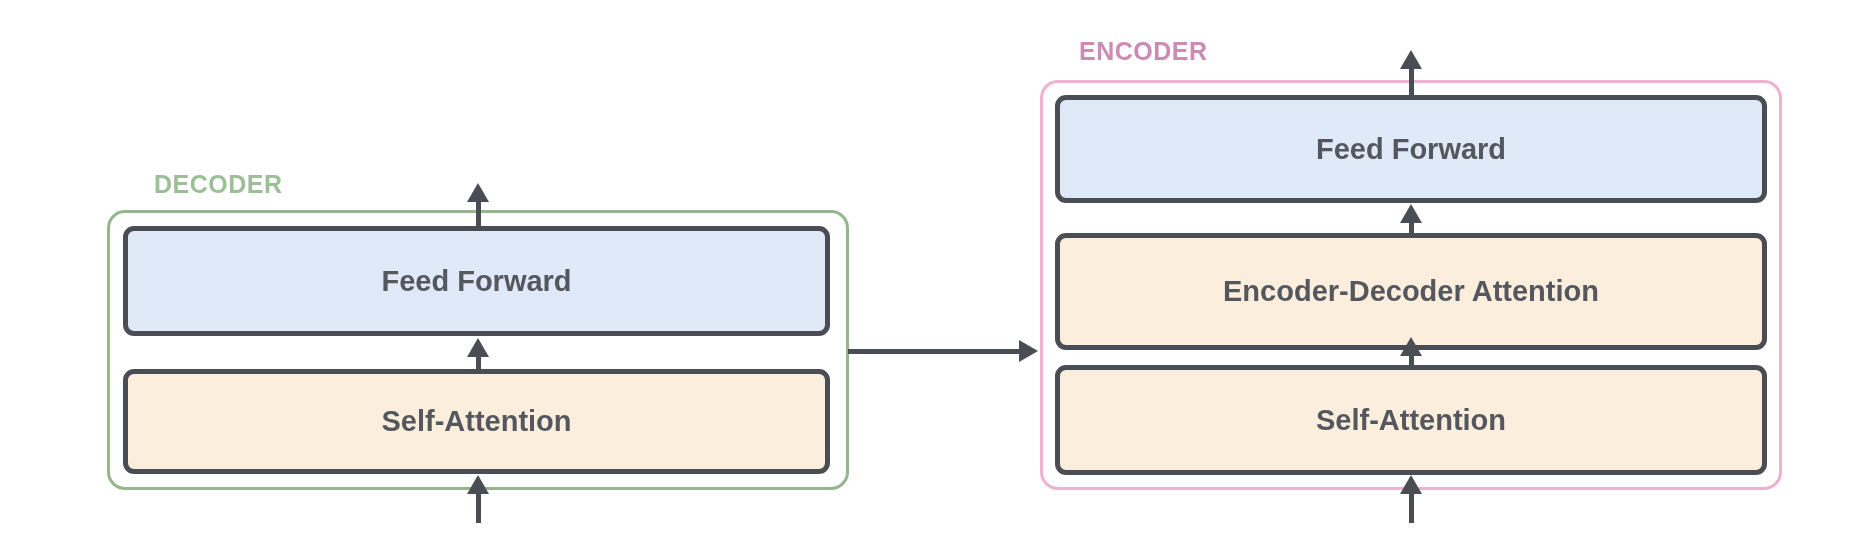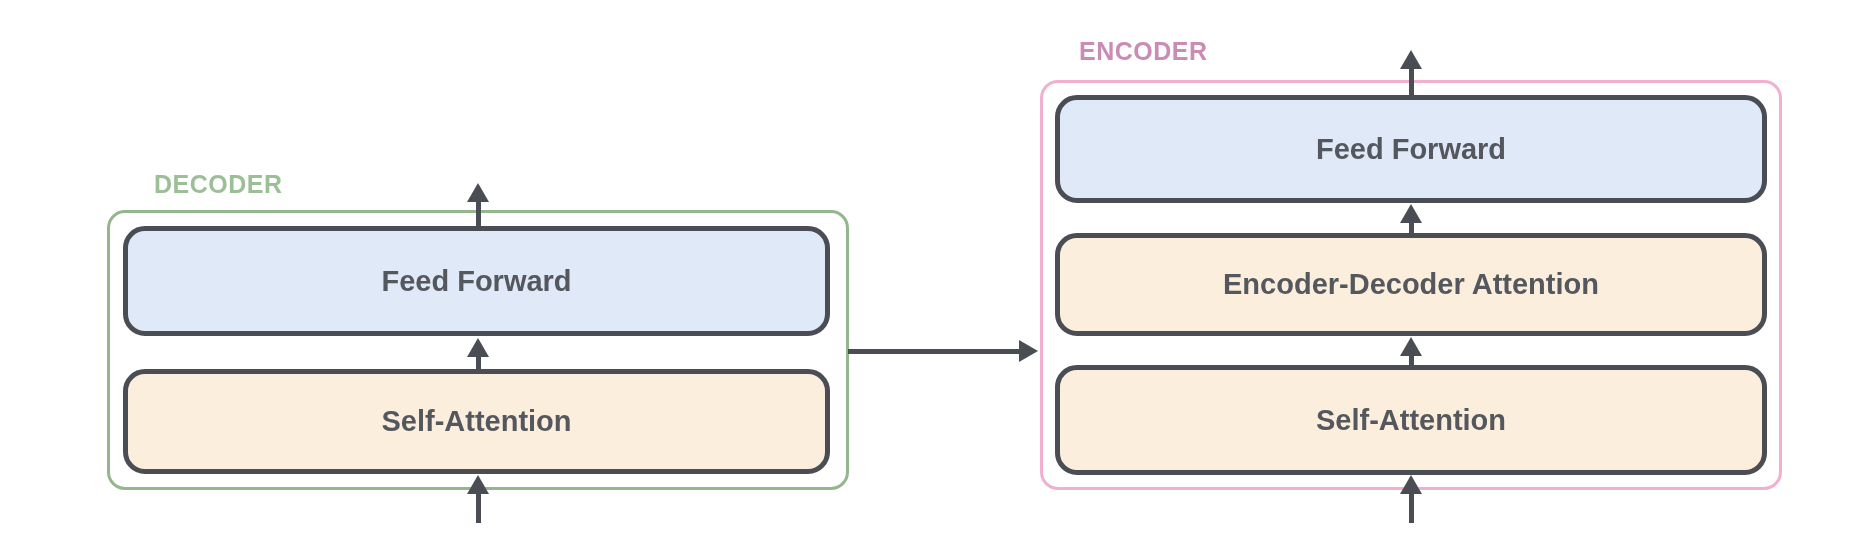--- a/index.html
+++ b/index.html
@@ -39,36 +39,36 @@
     z-index: 2;
   }
   .encoder-label { left: 154px; top: 171px; color: var(--encoder-label, #9dbf97); }
   .decoder-label { left: 1079px; top: 38px; color: var(--decoder-label, #ca8cb5); }
 
   
   .layer {
     position: absolute;
     box-sizing: border-box;
     border: 5px solid var(--stroke, #4a4e54);
-    border-radius: 22px;
+    border-radius: 11px;
     display: flex;
     align-items: center;
     justify-content: center;
     font-size: 29px;
     font-weight: 700;
     color: var(--box-text, #54585e);
     z-index: 2;
   }
   .layer.blue   { background: var(--feed-forward-fill, #dfe9f7); }
   .layer.orange { background: var(--attention-fill, #fbeedd); }
 
   .enc-ff   { left: 13px; top: 13px;  width: 707px; height: 110px; }
   .enc-sa   { left: 13px; top: 156px; width: 707px; height: 105px; }
   .dec-ff   { left: 12px; top: 12px;  width: 712px; height: 108px; }
-  .dec-eda  { left: 12px; top: 150px; width: 712px; height: 103px; text-align: center; }
+  .dec-eda  { left: 12px; top: 150px; width: 712px; height: 117px; text-align: center; }
   .dec-sa   { left: 12px; top: 282px; width: 712px; height: 110px; }
 
   
   .varrow { position: absolute; width: 22px; z-index: 3; }
   .varrow .head {
     position: absolute; left: 0; top: 0;
     width: 0; height: 0;
     border-left: 11px solid transparent;
     border-right: 11px solid transparent;
     border-bottom: 19px solid var(--stroke, #4a4e54);

